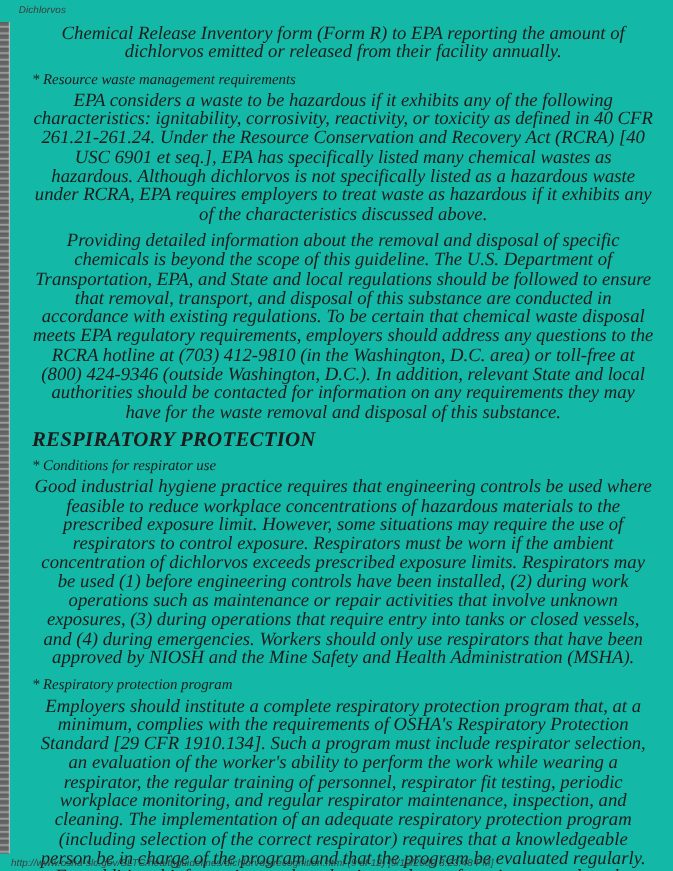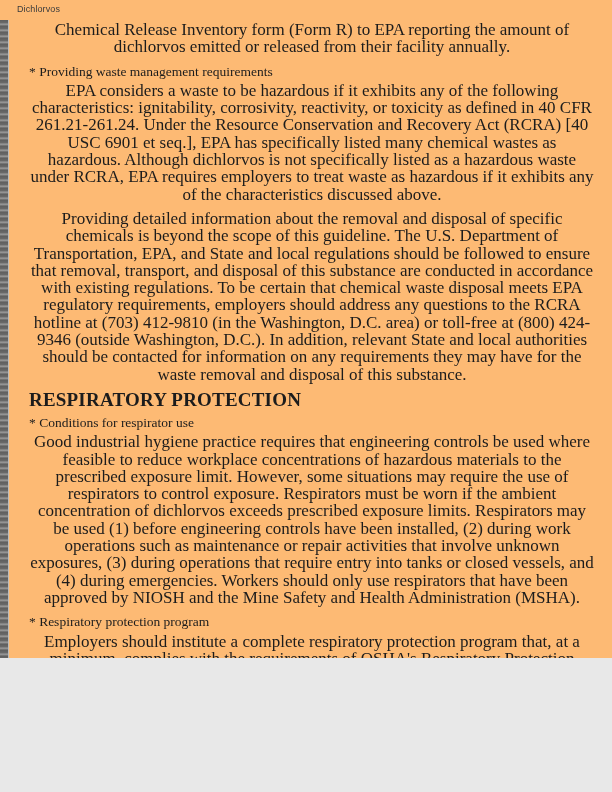--- a/index.html
+++ b/index.html
@@ -1,22 +1,23 @@
 <!DOCTYPE html>
 <html><head>
 <meta charset="utf-8">
 <style>
   html,body{margin:0;padding:0;background:#e8e8e8;}
   .page{
     position:relative;
-    width:612px;height:658px;
-    background:#fdba74;
+    width:612px;height:792px;
+    background:#14b8a6;
     overflow:hidden;
     font-family:"Liberation Serif","DejaVu Serif",serif;
     color:#1c1c1c;
+    font-style:italic;
   }
   
   .running-header{
     position:absolute;top:4px;left:17px;
     font-family:"Liberation Sans","DejaVu Sans",sans-serif;
     font-size:9px;color:#3c3c3c;letter-spacing:.1px;
   }
   .running-footer{
     position:absolute;top:779px;left:10px;
     font-family:"Liberation Sans","DejaVu Sans",sans-serif;
@@ -56,21 +57,21 @@
 <body>
 
 <div class="page">
 
   <div class="running-header">Dichlorvos</div>
 
   <div class="binding-strip"></div>
 
   <div class="content">
     <p class="p">Chemical Release Inventory form (Form R) to EPA reporting the amount of dichlorvos emitted or released from their facility annually.</p>
-    <p class="sub">* Providing waste management requirements</p>
+    <p class="sub">* Resource waste management requirements</p>
     <p class="p">EPA considers a waste to be hazardous if it exhibits any of the following characteristics: ignitability, corrosivity, reactivity, or toxicity as defined in 40 CFR 261.21-261.24. Under the Resource Conservation and Recovery Act (RCRA) [40 USC 6901 et seq.], EPA has specifically listed many chemical wastes as hazardous. Although dichlorvos is not specifically listed as a hazardous waste under RCRA, EPA requires employers to treat waste as hazardous if it exhibits any of the characteristics discussed above.</p>
     <p class="p">Providing detailed information about the removal and disposal of specific chemicals is beyond the scope of this guideline. The U.S. Department of Transportation, EPA, and State and local regulations should be followed to ensure that removal, transport, and disposal of this substance are conducted in accordance with existing regulations. To be certain that chemical waste disposal meets EPA regulatory requirements, employers should address any questions to the RCRA hotline at (703) 412-9810 (in the Washington, D.C. area) or toll-free at (800) 424-9346 (outside Washington, D.C.). In addition, relevant State and local authorities should be contacted for information on any requirements they may have for the waste removal and disposal of this substance.</p>
     <p class="h">RESPIRATORY PROTECTION</p>
     <p class="sub">* Conditions for respirator use</p>
     <p class="p">Good industrial hygiene practice requires that engineering controls be used where feasible to reduce workplace concentrations of hazardous materials to the prescribed exposure limit. However, some situations may require the use of respirators to control exposure. Respirators must be worn if the ambient concentration of dichlorvos exceeds prescribed exposure limits. Respirators may be used (1) before engineering controls have been installed, (2) during work operations such as maintenance or repair activities that involve unknown exposures, (3) during operations that require entry into tanks or closed vessels, and (4) during emergencies. Workers should only use respirators that have been approved by NIOSH and the Mine Safety and Health Administration (MSHA).</p>
     <p class="sub">* Respiratory protection program</p>
     <p class="p">Employers should institute a complete respiratory protection program that, at a minimum, complies with the requirements of OSHA's Respiratory Protection Standard [29 CFR 1910.134]. Such a program must include respirator selection, an evaluation of the worker's ability to perform the work while wearing a respirator, the regular training of personnel, respirator fit testing, periodic workplace monitoring, and regular respirator maintenance, inspection, and cleaning. The implementation of an adequate respiratory protection program (including selection of the correct respirator) requires that a knowledgeable person be in charge of the program and that the program be evaluated regularly. For additional information on the selection and use of respirators and on the medical screening of respirator users, consult the latest edition of the NIOSH Respirator Decision Logic [NIOSH 1987b] and the NIOSH Guide to Industrial Respiratory Protection [NIOSH 1987a].</p>
     <p class="h last">PERSONAL PROTECTIVE EQUIPMENT</p>
     <p class="p">Workers should use appropriate personal protective clothing and equipment that must be carefully selected, used, and maintained to be effective in preventing skin contact with dichlorvos. The selection of the appropriate personal protective equipment (PPE) (e.g., gloves, sleeves, encapsulating suits) should be</p>
   </div>

